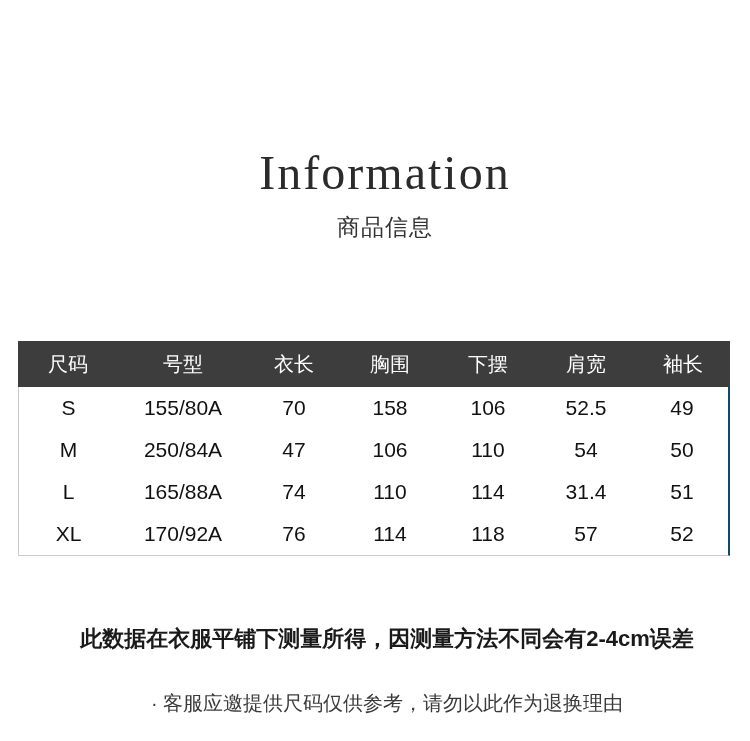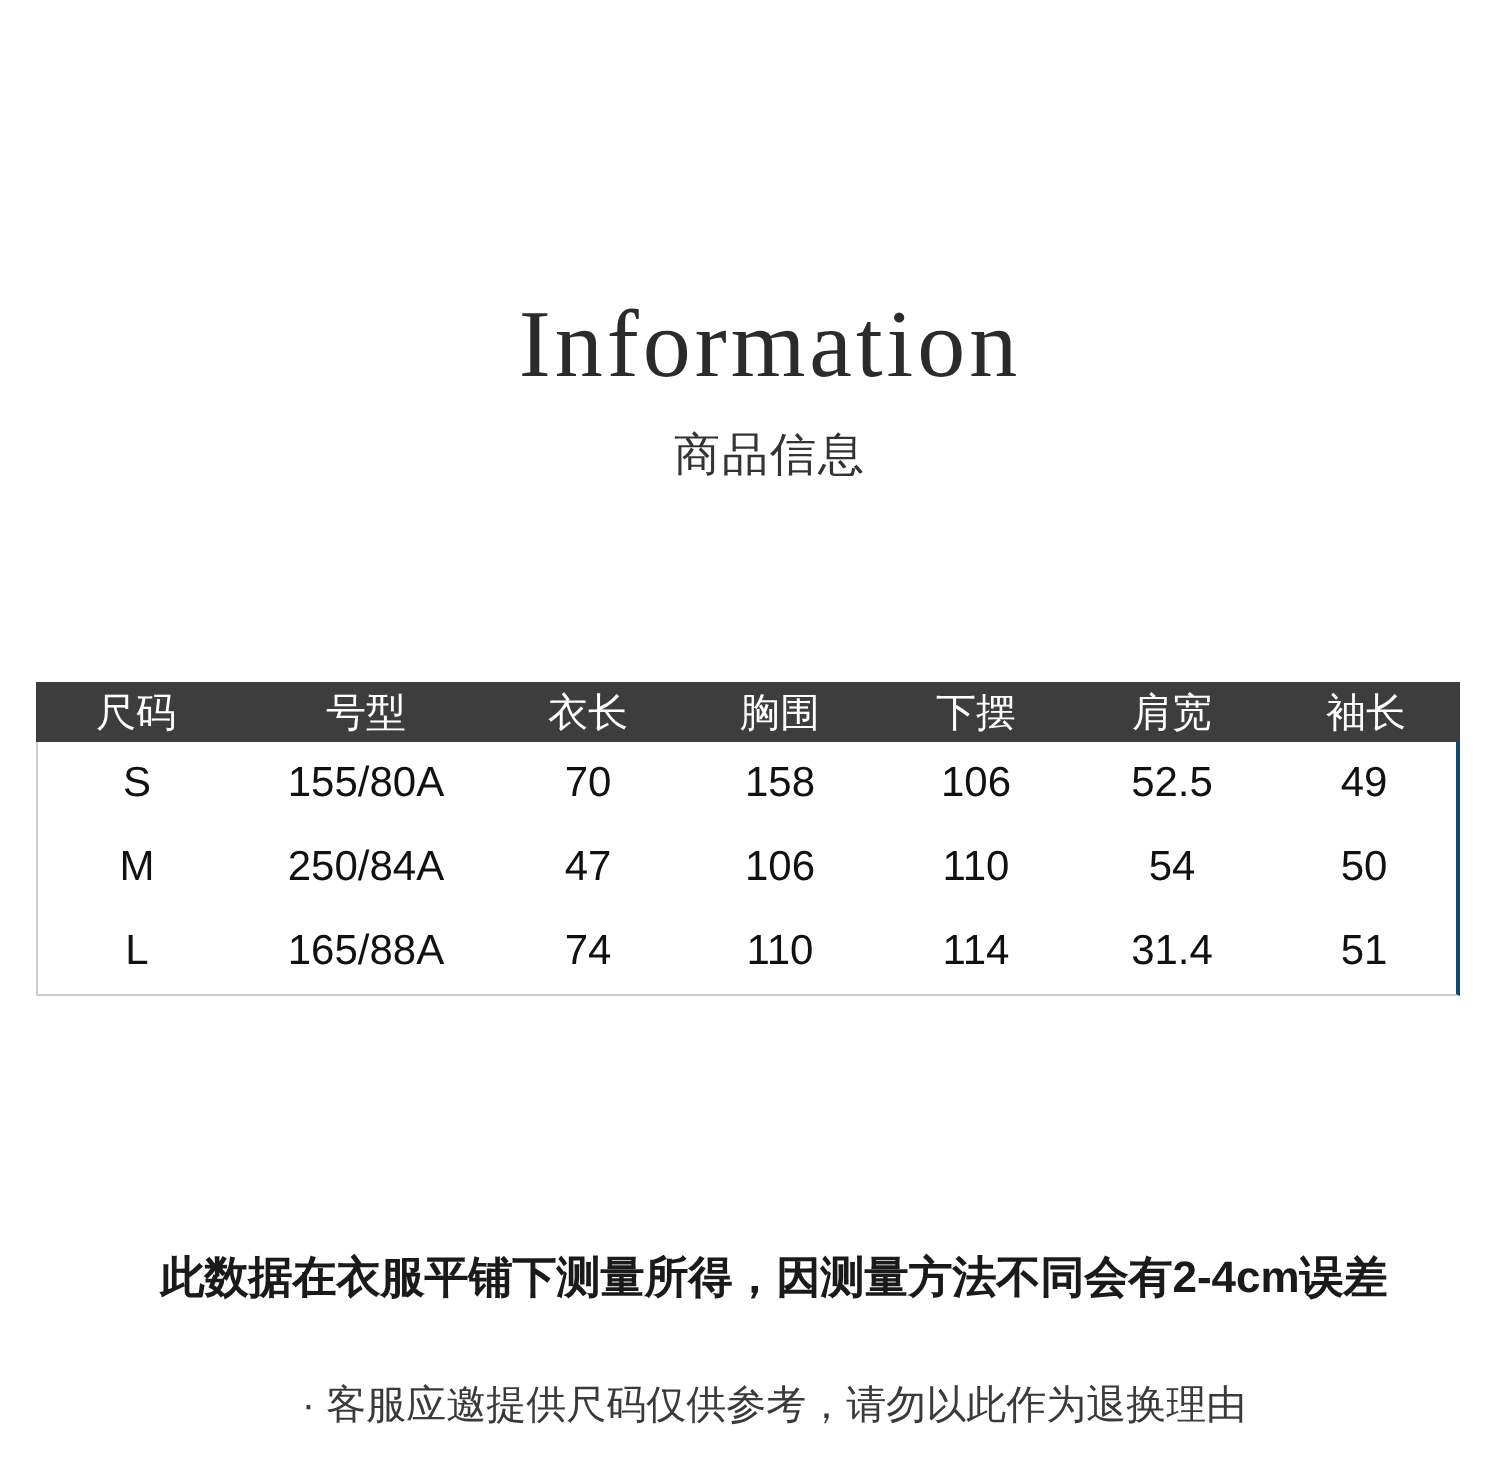--- a/index.html
+++ b/index.html
@@ -42,21 +42,21 @@
     width: 712px;
     border-collapse: separate;
     border-spacing: 0;
     table-layout: fixed;
   }
   table.size-table thead th {
     background: #3d3d3d;
     color: #ffffff;
     font-weight: normal;
     font-size: 20px;
-    height: 30px;
+    height: 46px;
     text-align: center;
     padding: 0;
   }
   table.size-table tbody td {
     height: 42px;
     font-size: 21px;
     color: #111111;
     text-align: center;
     padding: 0;
     background: #ffffff;
@@ -143,20 +143,29 @@
       </tr>
       <tr>
         <td>L</td>
         <td>165/88A</td>
         <td>74</td>
         <td>110</td>
         <td>114</td>
         <td>31.4</td>
         <td>51</td>
       </tr>
+      <tr>
+        <td>XL</td>
+        <td>170/92A</td>
+        <td>76</td>
+        <td>114</td>
+        <td>118</td>
+        <td>57</td>
+        <td>52</td>
+      </tr>
     </tbody>
   </table>
 </div>
 
 <div class="note-strong">
   <span>此数据在衣服平铺下测量所得，因测量方法不同会有2-4cm误差</span>
 </div>
 
 <div class="notes">
   <div class="notes-inner">

